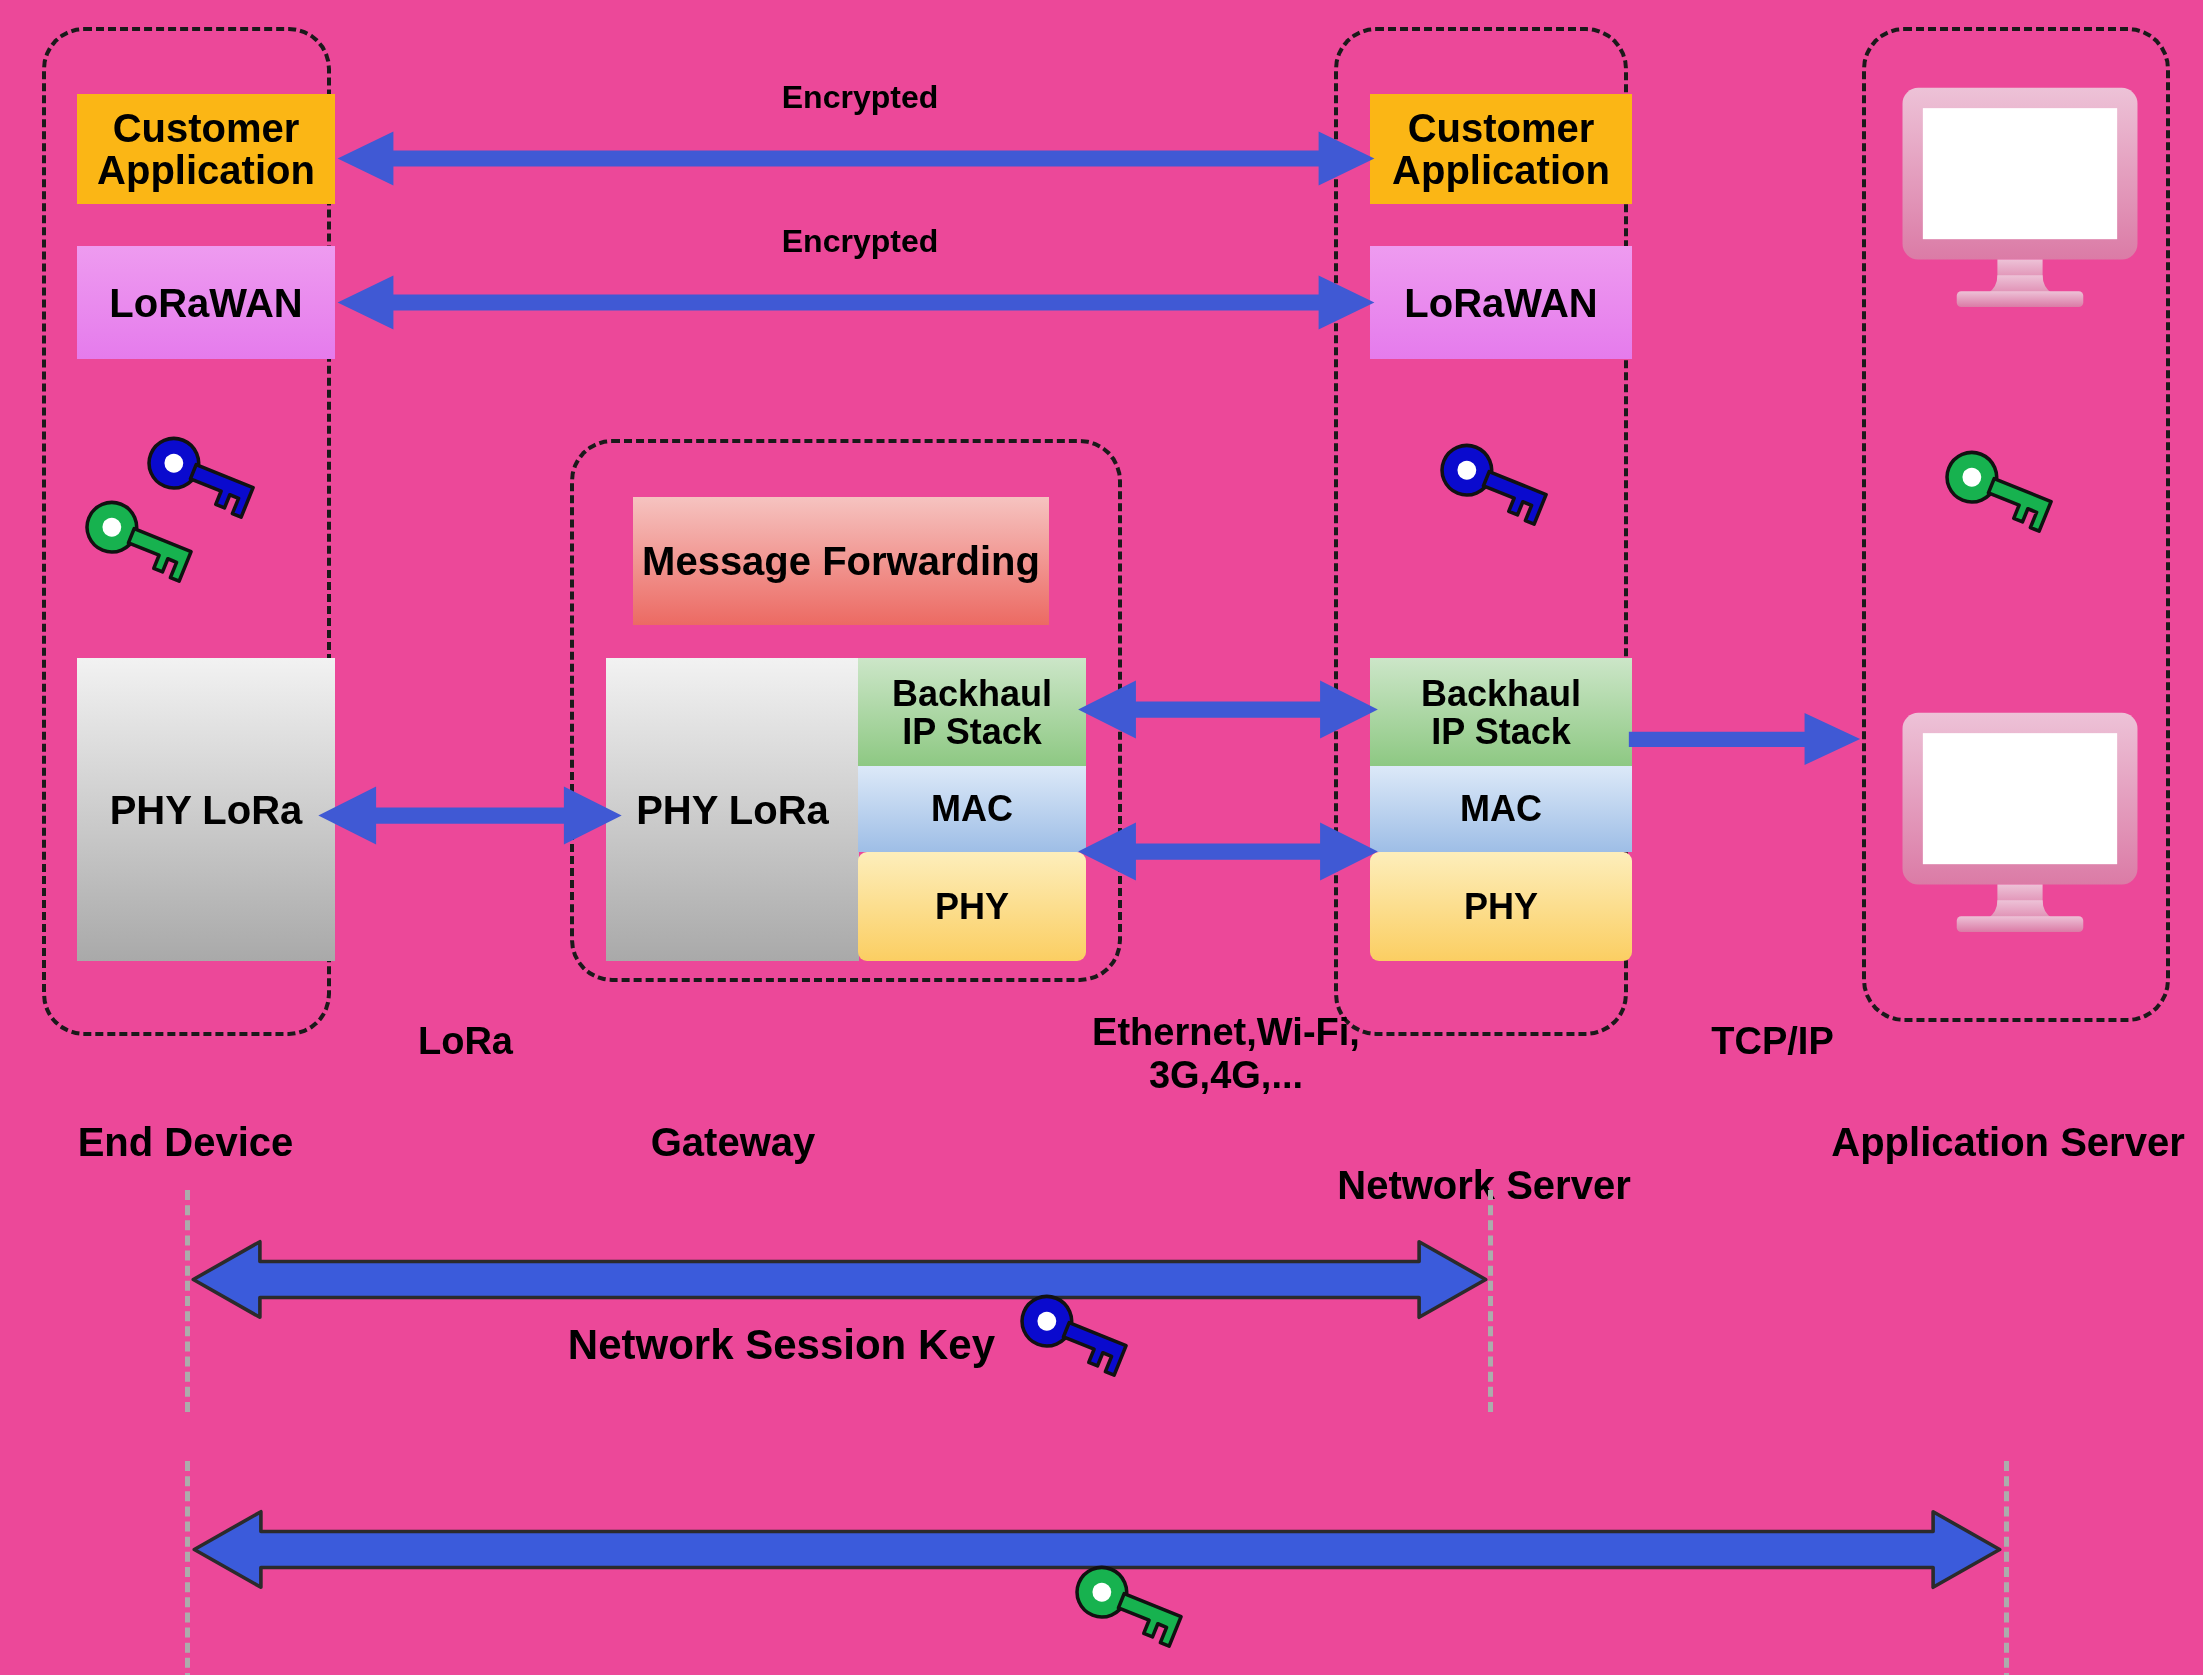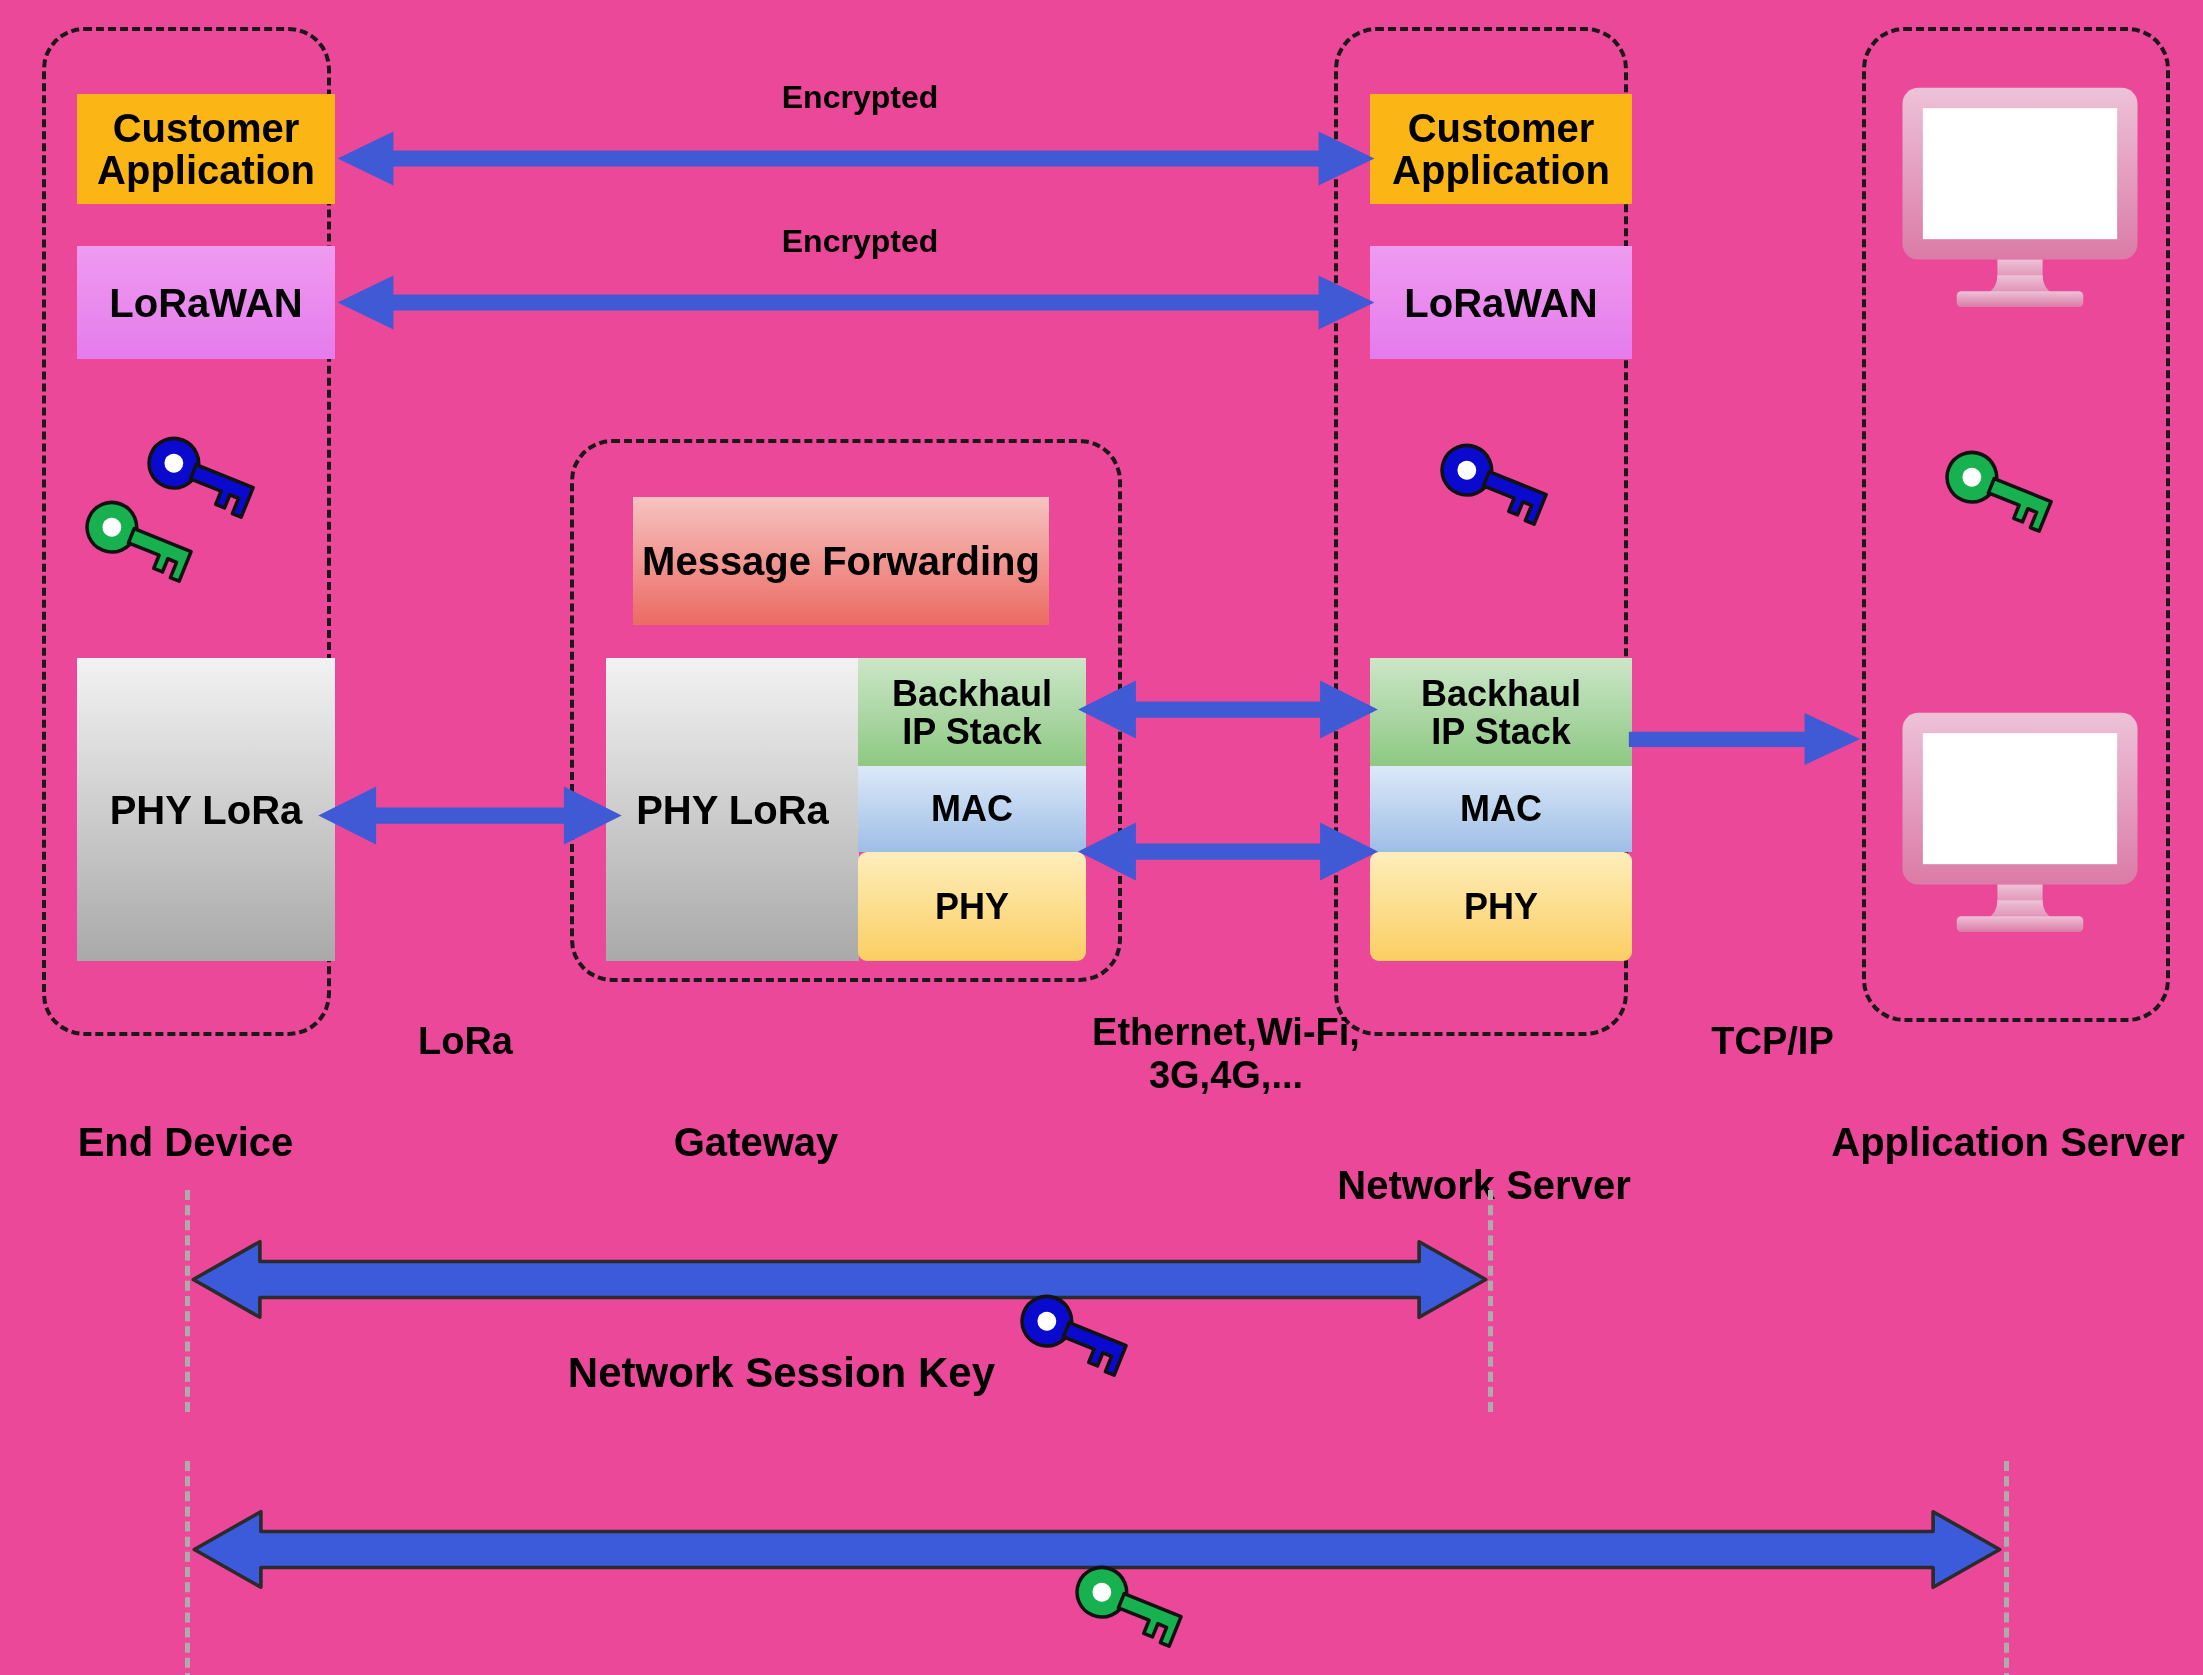--- a/index.html
+++ b/index.html
@@ -245,21 +245,21 @@
 
   <div class="abs lbl lbl-link" style="left:348px; top:1020px; width:235px; text-align:center;">LoRa</div>
 
   <div class="abs lbl lbl-link" style="left:1045px; top:1011px; width:362px; text-align:center;">Ethernet,Wi-Fi,
 3G,4G,...</div>
 
   <div class="abs lbl lbl-link" style="left:1655px; top:1020px; width:235px; text-align:center;">TCP/IP</div>
 
   <div class="abs lbl lbl-column" style="left:27px; top:1120px; width:317px; text-align:center;">End Device</div>
 
-  <div class="abs lbl lbl-column" style="left:575px; top:1120px; width:362px; text-align:center;">Gateway</div>
+  <div class="abs lbl lbl-column" style="left:552px; top:1120px; width:362px; text-align:center;">Gateway</div>
 
   <div class="abs lbl lbl-column" style="left:1303px; top:1120px; width:362px; text-align:center;margin-top:43px;">Network Server</div>
 
   <div class="abs lbl lbl-column" style="left:1800px; top:1120px; width:416px; text-align:center;">Application Server</div>
 
   <div class="abs lifeline" style="left:185px; top:1190px; height:222px;"></div>
   <div class="abs lifeline" style="left:1488px; top:1190px; height:222px;"></div>
 
   <div class="abs lifeline" style="left:185px; top:1461px; height:222px;"></div>
   <div class="abs lifeline" style="left:2004px; top:1461px; height:222px;"></div>
@@ -269,21 +269,21 @@
       <path d="M2 45 L76 3 L76 25 L1364 25 L1364 3 L1438 45 L1364 87 L1364 65 L76 65 L76 87 Z" fill="#3B5BDB" stroke="#2B2B2B" stroke-width="4" stroke-linejoin="round"></path>
     </svg>
   </div>
 
   <div class="abs" style="left:188px; top:1509px; width:1818px; height:81px;">
     <svg viewBox="0 0 2010 90" width="1818" height="81">
       <path d="M2 45 L76 3 L76 25 L1934 25 L1934 3 L2008 45 L1934 87 L1934 65 L76 65 L76 87 Z" fill="#3B5BDB" stroke="#2B2B2B" stroke-width="4" stroke-linejoin="round"></path>
     </svg>
   </div>
 
-  <div class="abs lbl lbl-session" style="left:344px; top:1321px; width:651px; text-align:right;margin-top:28px;">Network Session Key</div>
+  <div class="abs lbl lbl-session" style="left:344px; top:1321px; width:651px; text-align:right;">Network Session Key</div>
 
   <div class="abs" style="left:1011px; top:1292px; width:118px; height:95px;">
     <svg viewBox="0 0 100 80" width="118" height="95">
       <g transform="rotate(22 50 40)">
         <circle cx="26" cy="33" r="21" fill="#0A0ACE" stroke="#111111" stroke-width="3"></circle>
         <circle cx="26" cy="33" r="8" fill="#ffffff"></circle>
         <path d="M44 40 L72 40 L72 52 L80 52 L80 40 L88 40 L88 54 L96 54 L96 27 L44 27 Z" fill="#0A0ACE" stroke="#111111" stroke-width="3" stroke-linejoin="round"></path>
       </g>
     </svg>
   </div>

